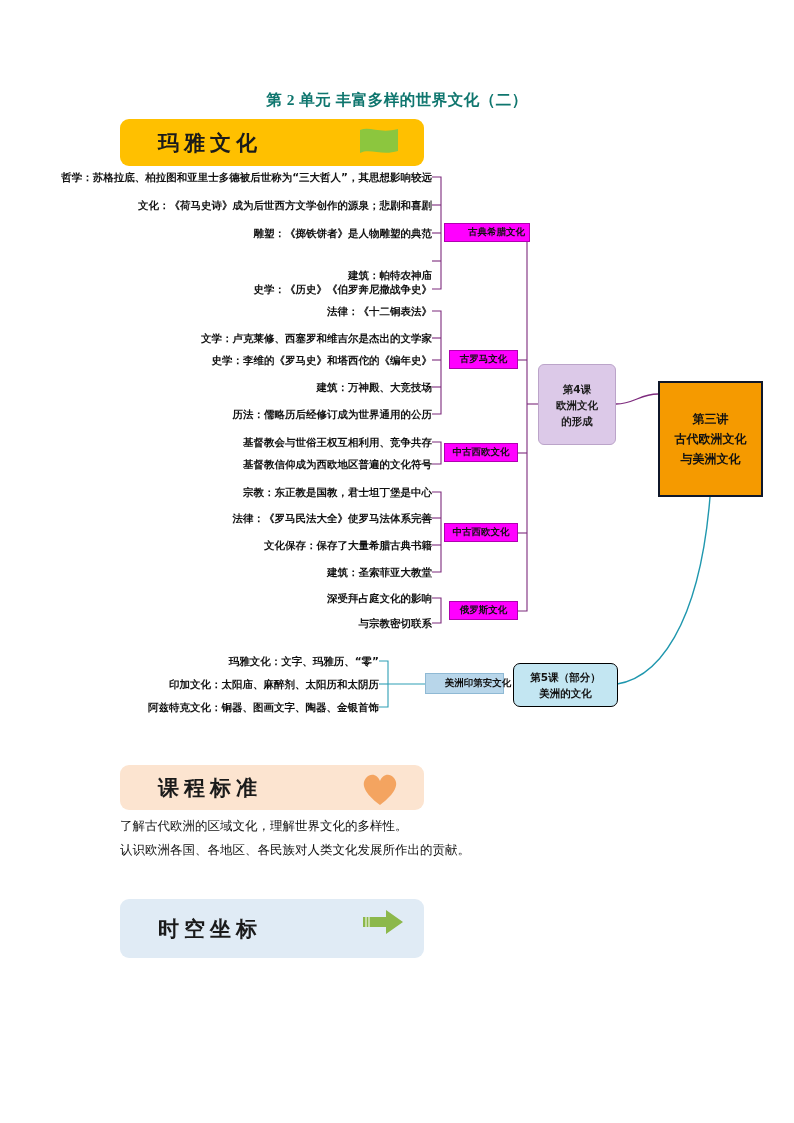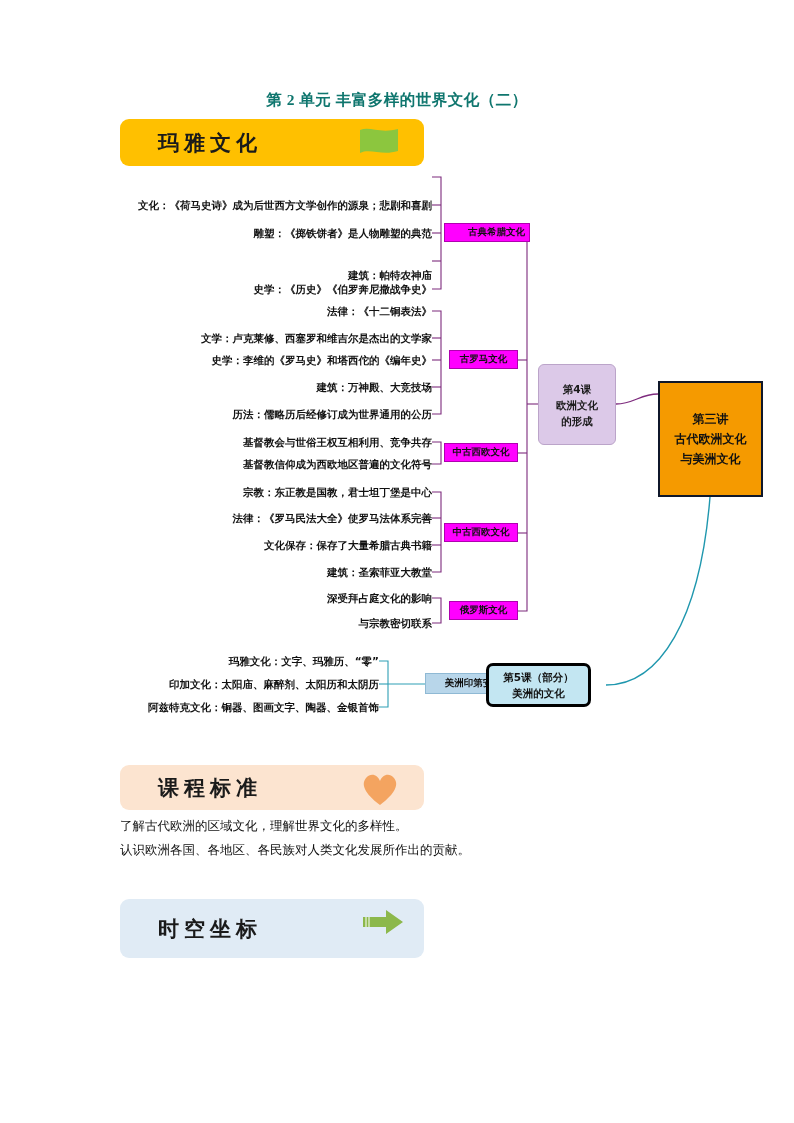--- a/index.html
+++ b/index.html
@@ -168,24 +168,24 @@
     background: #b8d6ea;
     border: 1px solid #8fb9d4;
     font-size: 9.5px;
     font-weight: bold;
     color: #111;
     font-family: "DejaVu Sans", sans-serif;
     justify-content: center;
     padding-left: 27px;
   }
   #node-lesson5 {
-    left: 486px; top: 663px;
+    left: 513px; top: 663px;
     width: 105px; height: 44px;
     background: #c3e6f2;
-    border: 3px solid #000000;
+    border: 1px solid #000000;
     border-radius: 7px;
     font-size: 10.5px;
     font-weight: bold;
     color: #111;
     font-family: "DejaVu Sans", sans-serif;
     line-height: 16px;
   }
 
   
   #wires {
@@ -252,20 +252,21 @@
 
   <div class="banner" id="banner-mailuo">
     <span class="banner-label">玛雅文化</span>
     <span class="banner-icon flag-ico">
       <svg width="42" height="32" viewBox="0 0 42 32">
         <path d="M2,3 C12,-1 22,7 40,2 L40,24 C24,29 12,21 2,26 Z" fill="#8cc63e"></path>
       </svg>
     </span>
   </div>
 
+  <div class="leaf" style="top:171px;">哲学：苏格拉底、柏拉图和亚里士多德被后世称为“三大哲人”，其思想影响较远</div>
   <div class="leaf" style="top:199px;">文化：《荷马史诗》成为后世西方文学创作的源泉；悲剧和喜剧</div>
   <div class="leaf" style="top:227px;">雕塑：《掷铁饼者》是人物雕塑的典范</div>
   <div class="leaf" style="top:269px;">建筑：帕特农神庙</div>
   <div class="leaf" style="top:283px;">史学：《历史》《伯罗奔尼撒战争史》</div>
 
   <div class="leaf" style="top:305px;">法律：《十二铜表法》</div>
   <div class="leaf" style="top:332px;margin-left:32px;">文学：卢克莱修、西塞罗和维吉尔是杰出的文学家</div>
   <div class="leaf" style="top:354px;">史学：李维的《罗马史》和塔西佗的《编年史》</div>
   <div class="leaf" style="top:381px;">建筑：万神殿、大竞技场</div>
   <div class="leaf" style="top:408px;">历法：儒略历后经修订成为世界通用的公历</div>

